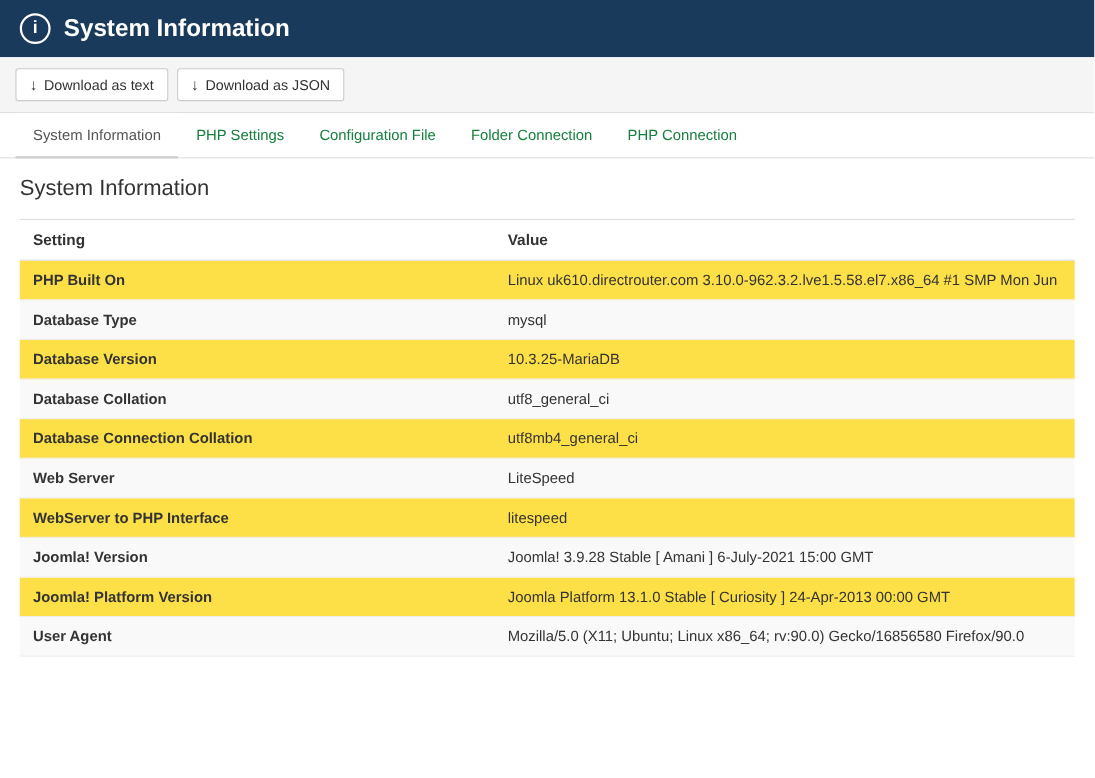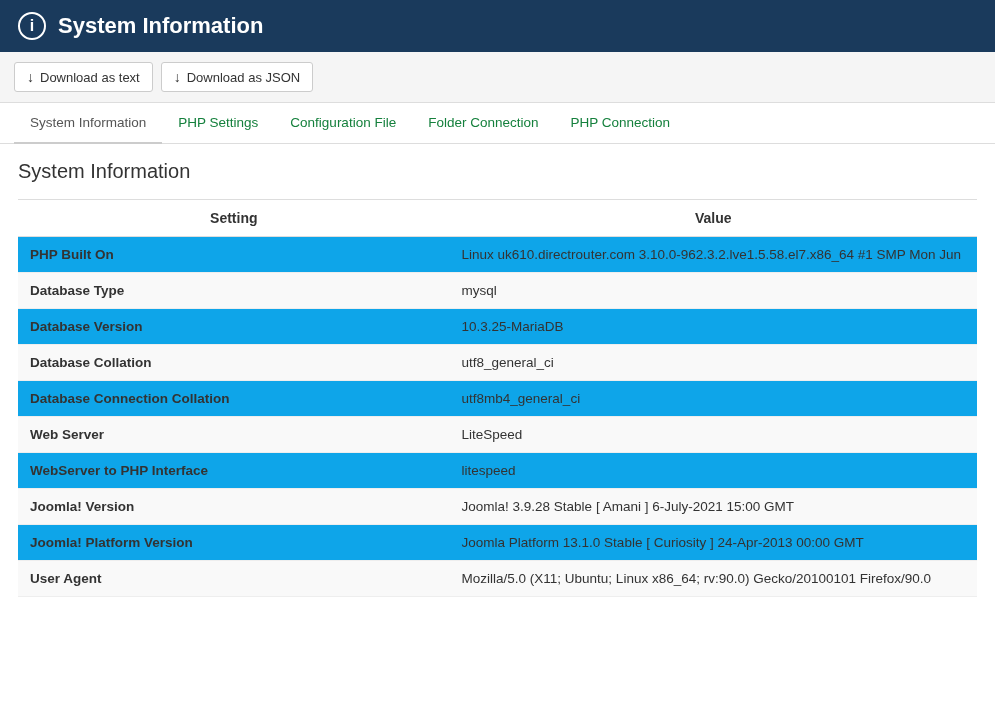--- a/index.html
+++ b/index.html
@@ -93,33 +93,33 @@
     
     .info-table {
       width: 100%;
       border-collapse: collapse;
     }
     .info-table thead tr {
       border-top: 1px solid #ddd;
       border-bottom: 1px solid #ddd;
     }
     .info-table th {
-      text-align: center;
+      text-align: left;
       padding: 10px 12px;
       font-weight: bold;
       font-size: 14px;
       color: #333;
     }
     .info-table td {
       padding: 10px 12px;
       font-size: 13.5px;
       border-bottom: 1px solid #eee;
     }
     .info-table tbody tr {
-      background: #0ea5e9;
+      background: #fde047;
     }
     .info-table tbody tr:nth-child(even) {
       background: #f9f9f9;
     }
     .setting-col {
       width: 45%;
       font-weight: bold;
     }
     .value-col {
       width: 55%;
@@ -196,17 +196,17 @@
         <tr>
           <td class="setting-col">Joomla! Version</td>
           <td class="value-col">Joomla! 3.9.28 Stable [ Amani ] 6-July-2021 15:00 GMT</td>
         </tr>
         <tr>
           <td class="setting-col">Joomla! Platform Version</td>
           <td class="value-col">Joomla Platform 13.1.0 Stable [ Curiosity ] 24-Apr-2013 00:00 GMT</td>
         </tr>
         <tr>
           <td class="setting-col">User Agent</td>
-          <td class="value-col">Mozilla/5.0 (X11; Ubuntu; Linux x86_64; rv:90.0) Gecko/20100101 Firefox/90.0</td>
+          <td class="value-col">Mozilla/5.0 (X11; Ubuntu; Linux x86_64; rv:90.0) Gecko/16856580 Firefox/90.0</td>
         </tr>
       </tbody>
   </table>
 </div>
 
 </body></html>

